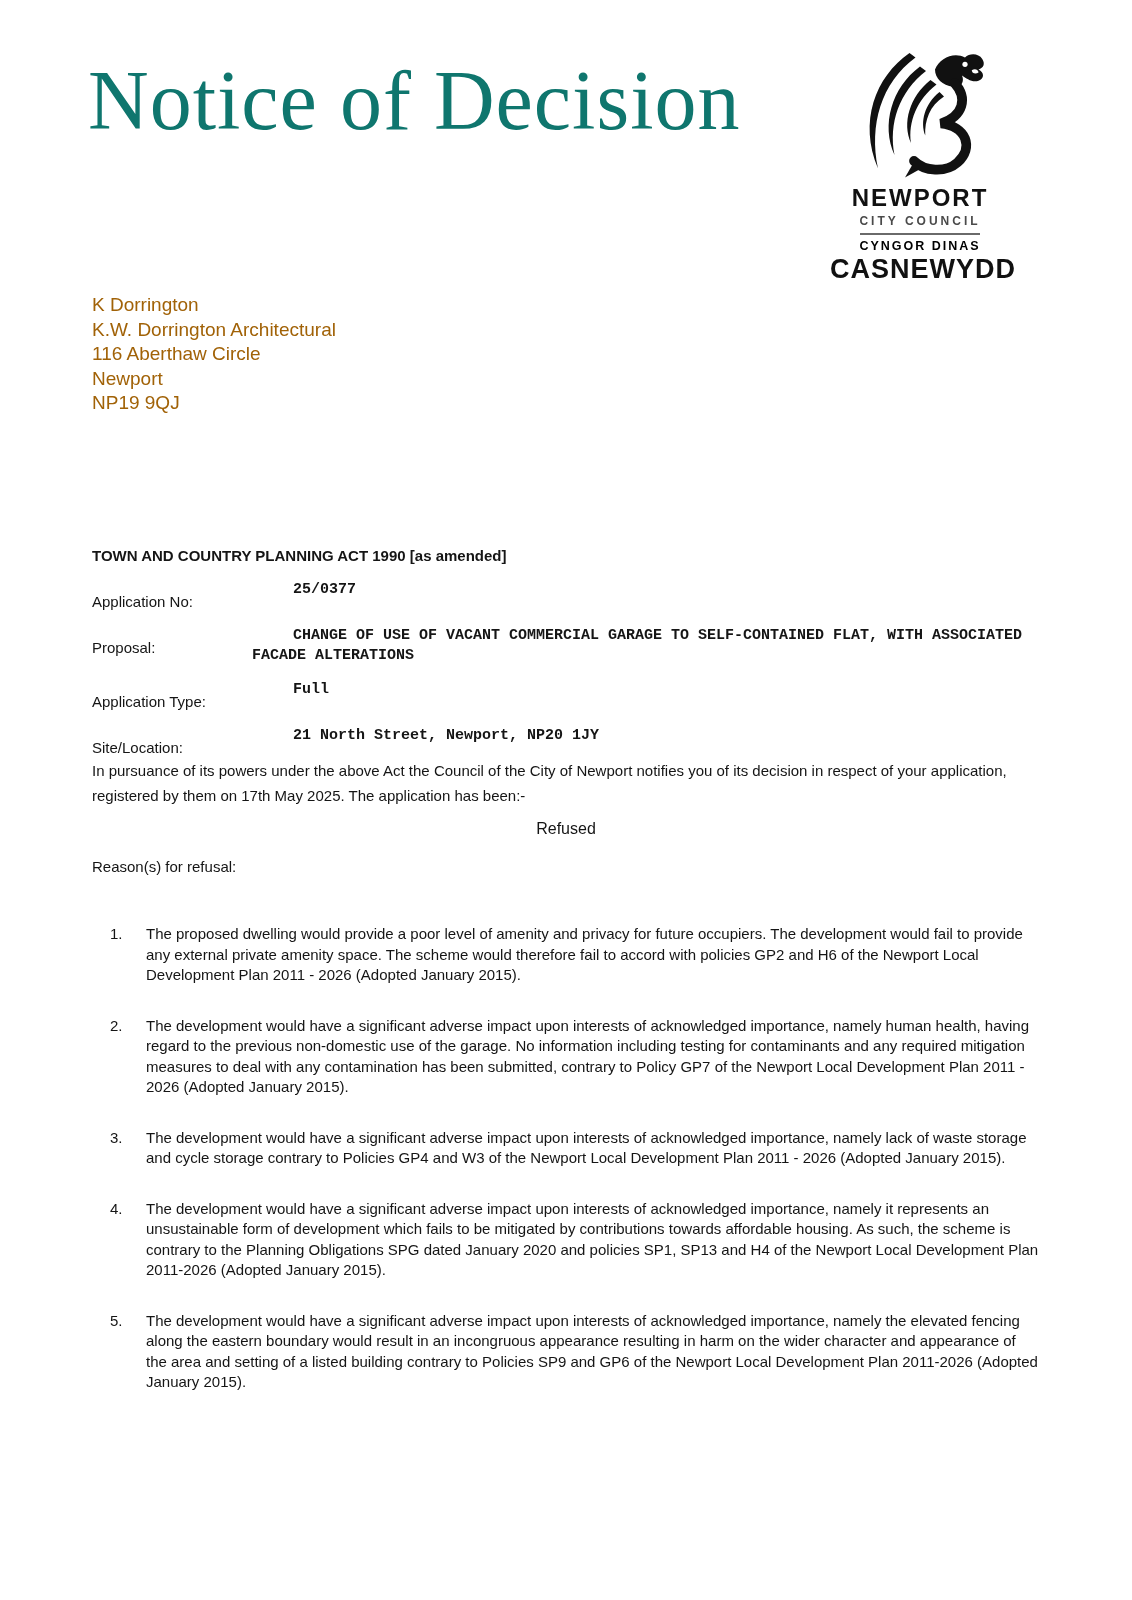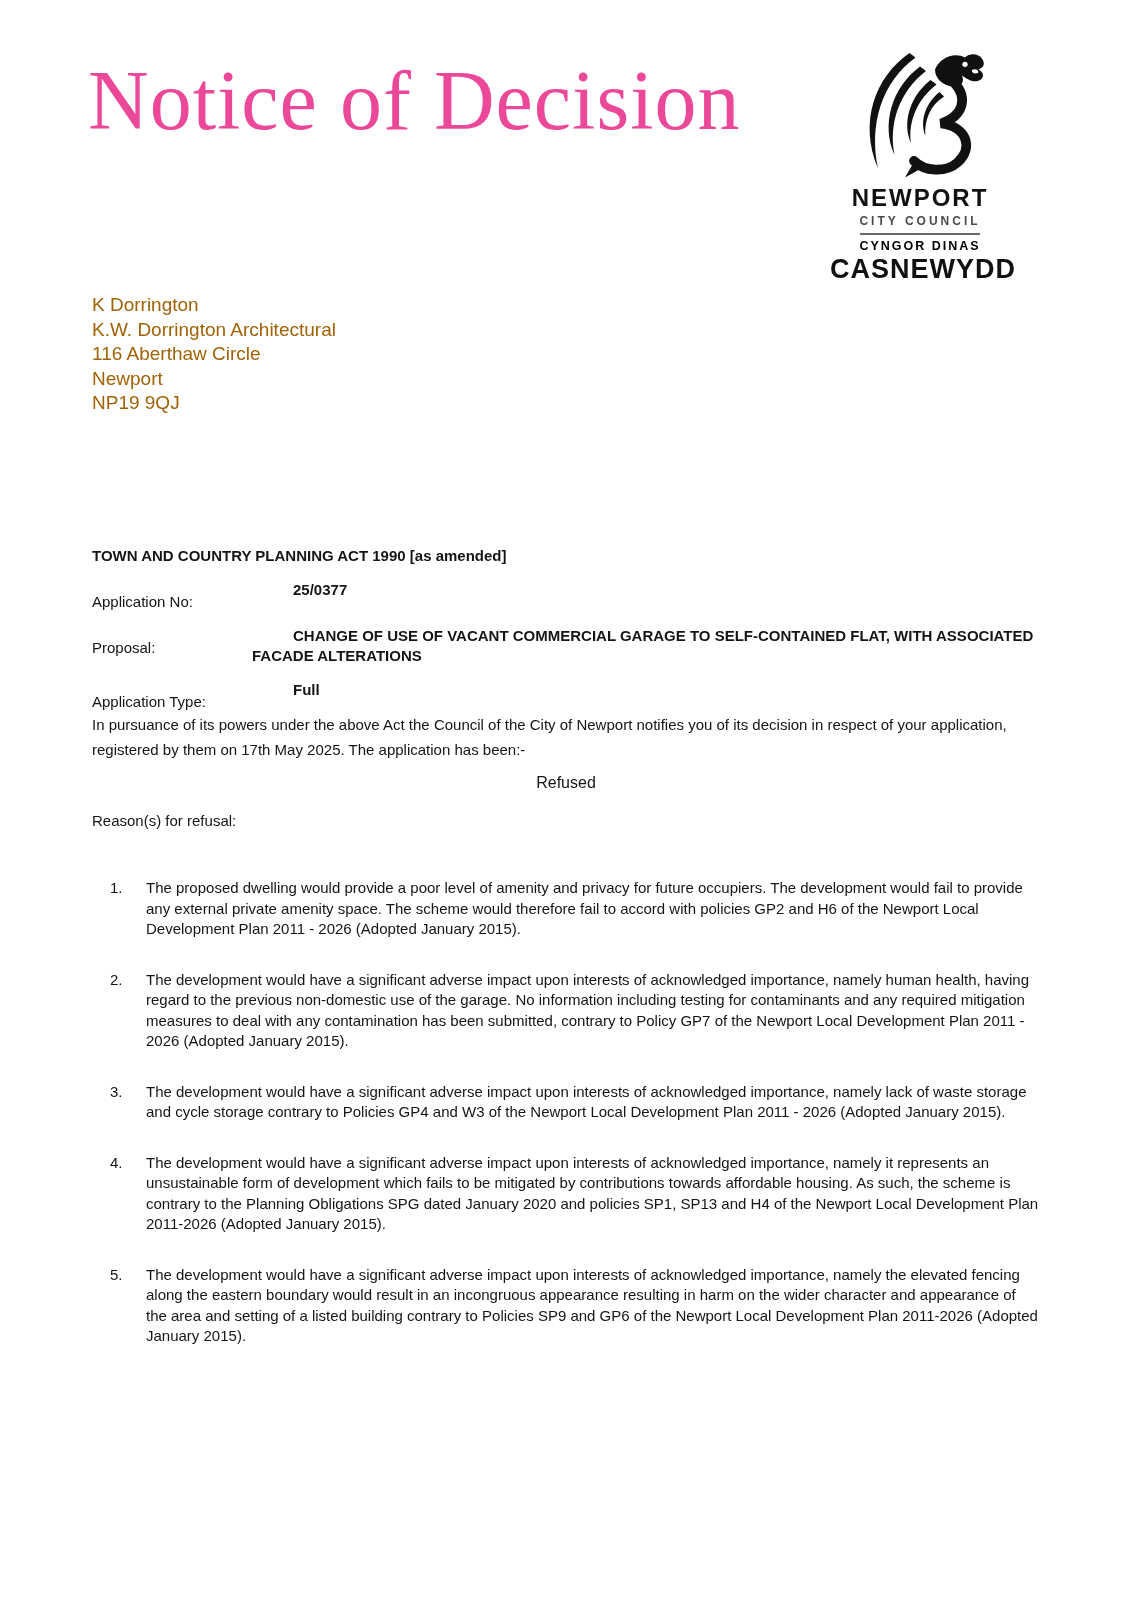--- a/index.html
+++ b/index.html
@@ -16,21 +16,21 @@
 
   
   .doc-title {
     position: absolute;
     left: 88px;
     top: 52px;
     font-family: "Liberation Serif", serif;
     font-size: 84px;
     font-weight: 400;
     letter-spacing: 1px;
-    color: #ec4899;
+    color: #0f766e;
     white-space: nowrap;
   }
 
   
   .logo {
     position: absolute;
     left: 830px;
     top: 50px;
     width: 180px;
     text-align: center;
@@ -93,21 +93,21 @@
     line-height: 20px;
     margin-bottom: 14px;
   }
   .detail-row {
     display: flex;
     align-items: flex-start;
     line-height: 20px;
     margin-top: 14px;
   }
   .detail-label { width: 201px; flex: none; margin-top: 12px; }
-  .detail-value { flex: 1; font-weight: bold; }
+  .detail-value { flex: 1; font-weight: bold; font-family: Liberation Mono, monospace; }
   .detail-value.outdent {
     margin-left: -41px;
     text-indent: 41px;
   }
   .decision-para {
     line-height: 25px;
   }
   .decision-word {
     margin-top: 10px;
     text-align: center;
@@ -185,20 +185,24 @@
     <div class="detail-row">
       <div class="detail-label">Proposal:</div>
       <div class="detail-value outdent">CHANGE OF USE OF VACANT COMMERCIAL GARAGE TO SELF-CONTAINED FLAT, WITH ASSOCIATED FACADE ALTERATIONS</div>
     </div>
 
     <div class="detail-row">
       <div class="detail-label">Application Type:</div>
       <div class="detail-value">Full</div>
     </div>
 
+    <div class="detail-row">
+      <div class="detail-label">Site/Location:</div>
+      <div class="detail-value">21 North Street, Newport, NP20 1JY</div>
+    </div>
 
 
     <p class="decision-para">In pursuance of its powers under the above Act the Council of the City of Newport notifies you of its decision in respect of your application, registered by them on 17th May 2025. The application has been:-</p>
 
     <div class="decision-word">Refused</div>
 
     <div class="reasons-heading">Reason(s) for refusal:</div>
 
     <div class="reasons">
 

